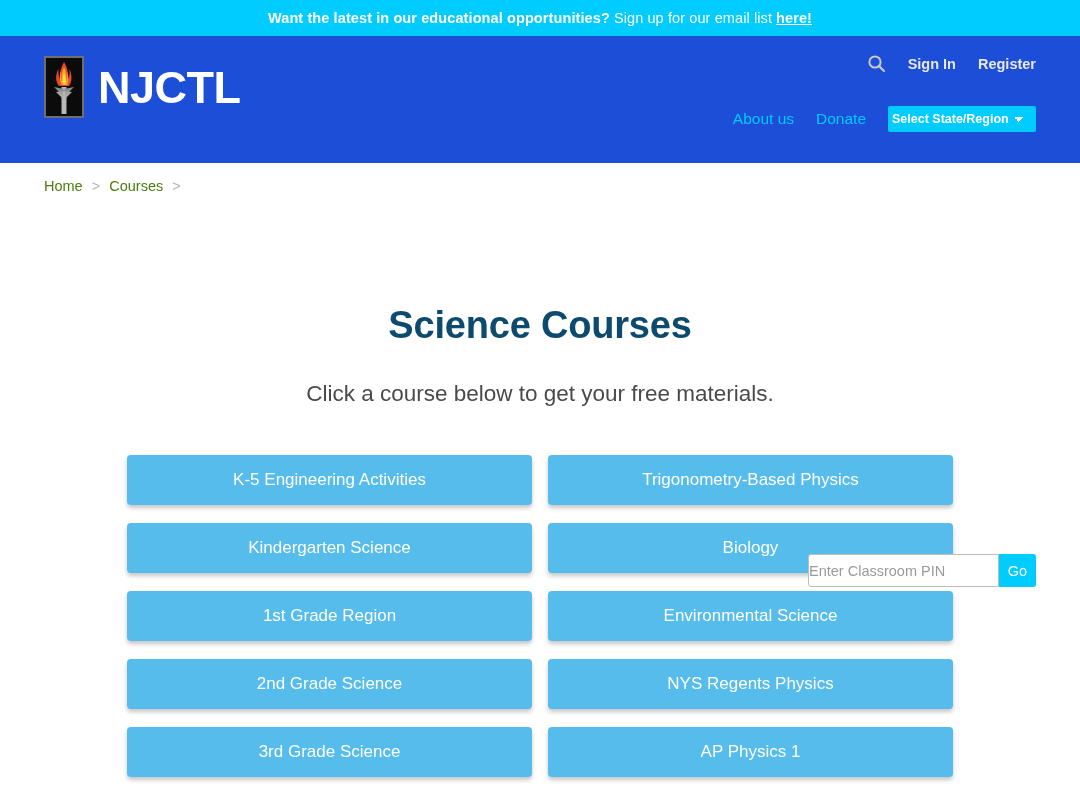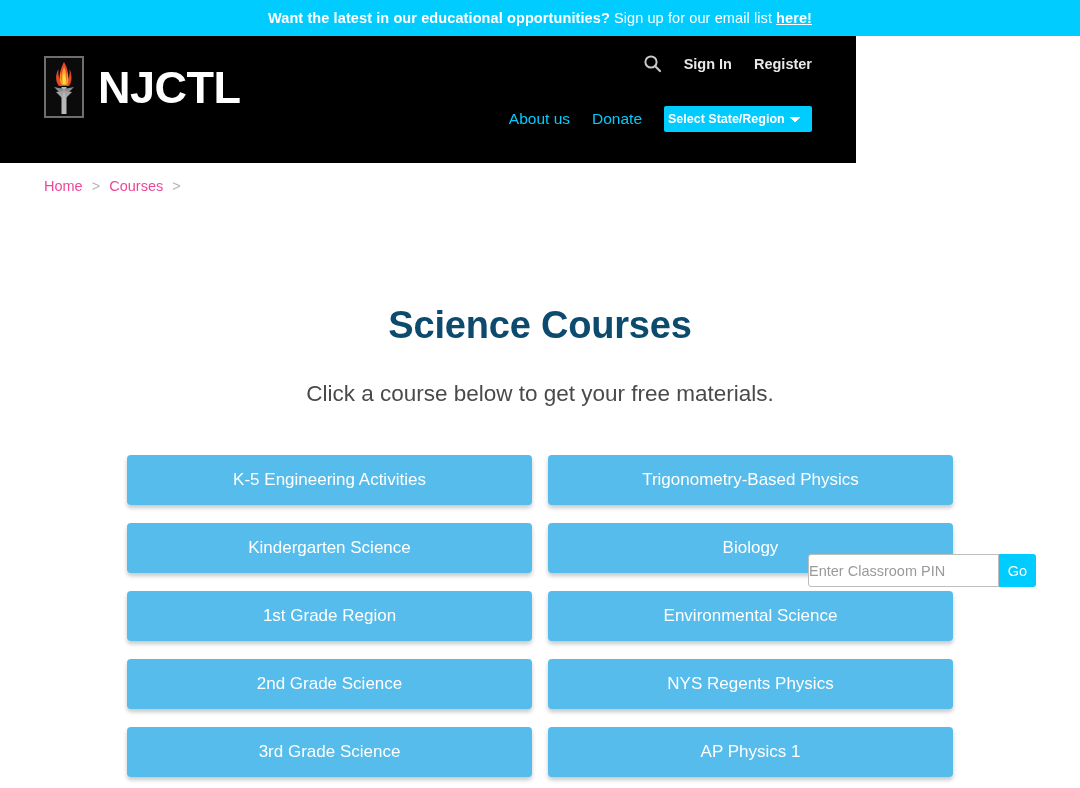--- a/index.html
+++ b/index.html
@@ -29,23 +29,23 @@
   .promo-link {
     color: #ffffff;
     font-weight: bold;
     text-decoration: underline;
     margin-left: 4px;
     cursor: pointer;
   }
 
   
   .site-header {
-    width: 856px;
+    width: 1080px;
     height: 127px;
-    background: #000000;
+    background: #1d4ed8;
     position: relative;
   }
 
   .brand {
     position: absolute;
     left: 44px;
     top: 20px;
     display: flex;
     align-items: center;
     cursor: pointer;
@@ -132,21 +132,21 @@
     background-repeat: no-repeat;
   }
 
   
   .breadcrumb {
     padding: 15px 0 0 44px;
     font-size: 14.5px;
     color: #a9a9a9;
   }
   .crumb {
-    color: #ec4899;
+    color: #4d7c0f;
     text-decoration: none;
     cursor: pointer;
   }
   .crumb-sep {
     color: #b5b5b5;
     margin: 0 5px;
   }
 
   
   .pin-row {

